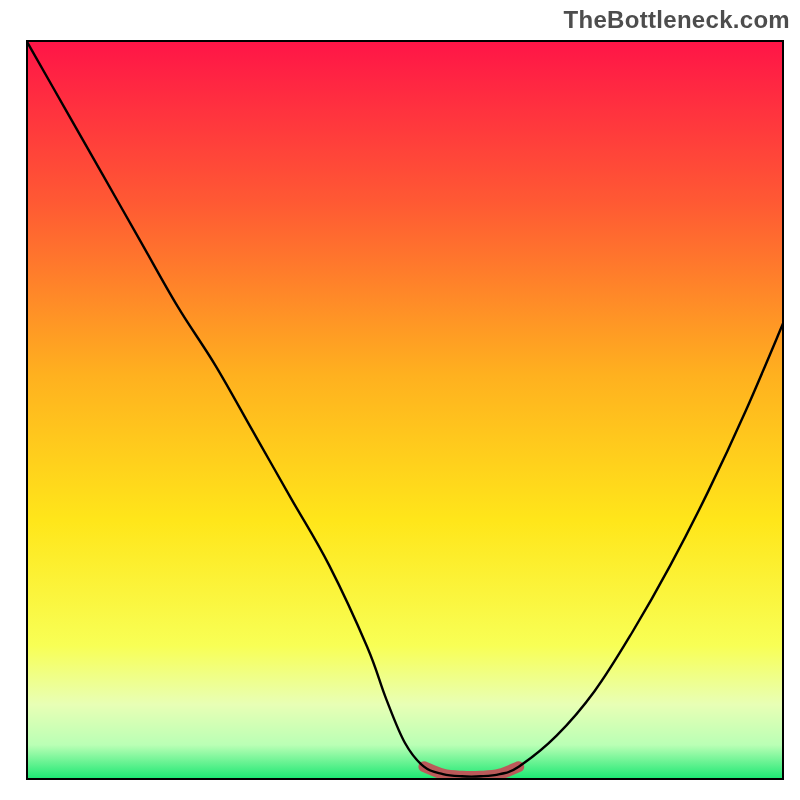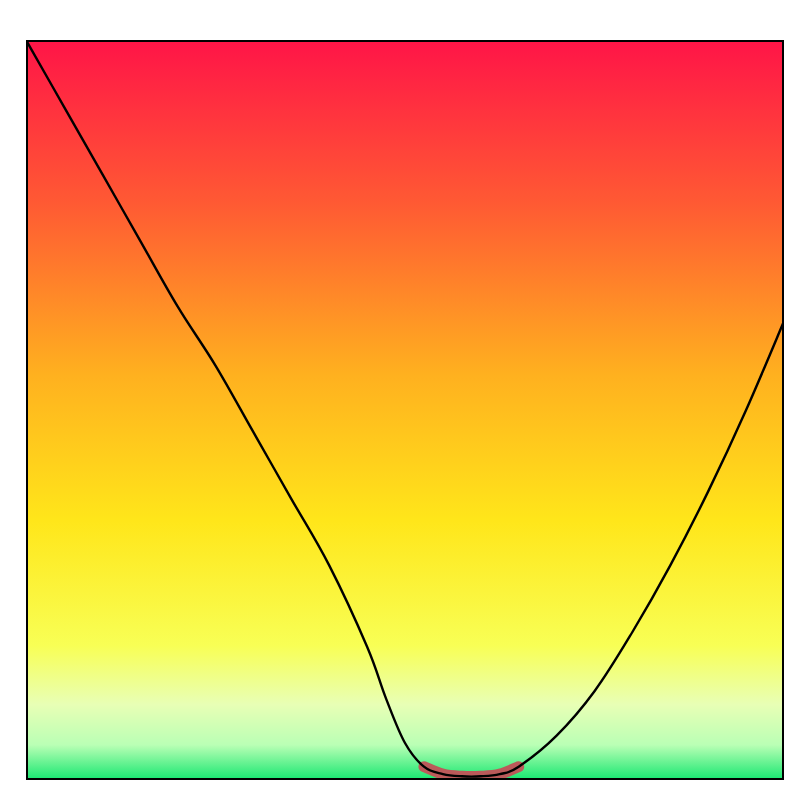--- a/index.html
+++ b/index.html
@@ -31,20 +31,21 @@
     position: absolute;
     left: 0;
     top: 0;
     display: block;
   }
 </style>
 </head>
 <body>
 <div class="frame">
 
+<div class="watermark">TheBottleneck.com</div>
 
 <svg class="plot" viewBox="0 0 800 800" width="800" height="800">
   <defs>
     <linearGradient id="heatgrad" x1="0" y1="0" x2="0" y2="1">
 
     <stop offset="0.00%" stop-color="#ff1547"></stop>
           <stop offset="22.00%" stop-color="#ff5a33"></stop>
           <stop offset="45.00%" stop-color="#ffb01f"></stop>
           <stop offset="65.00%" stop-color="#ffe61a"></stop>
           <stop offset="82.00%" stop-color="#f8ff55"></stop>

